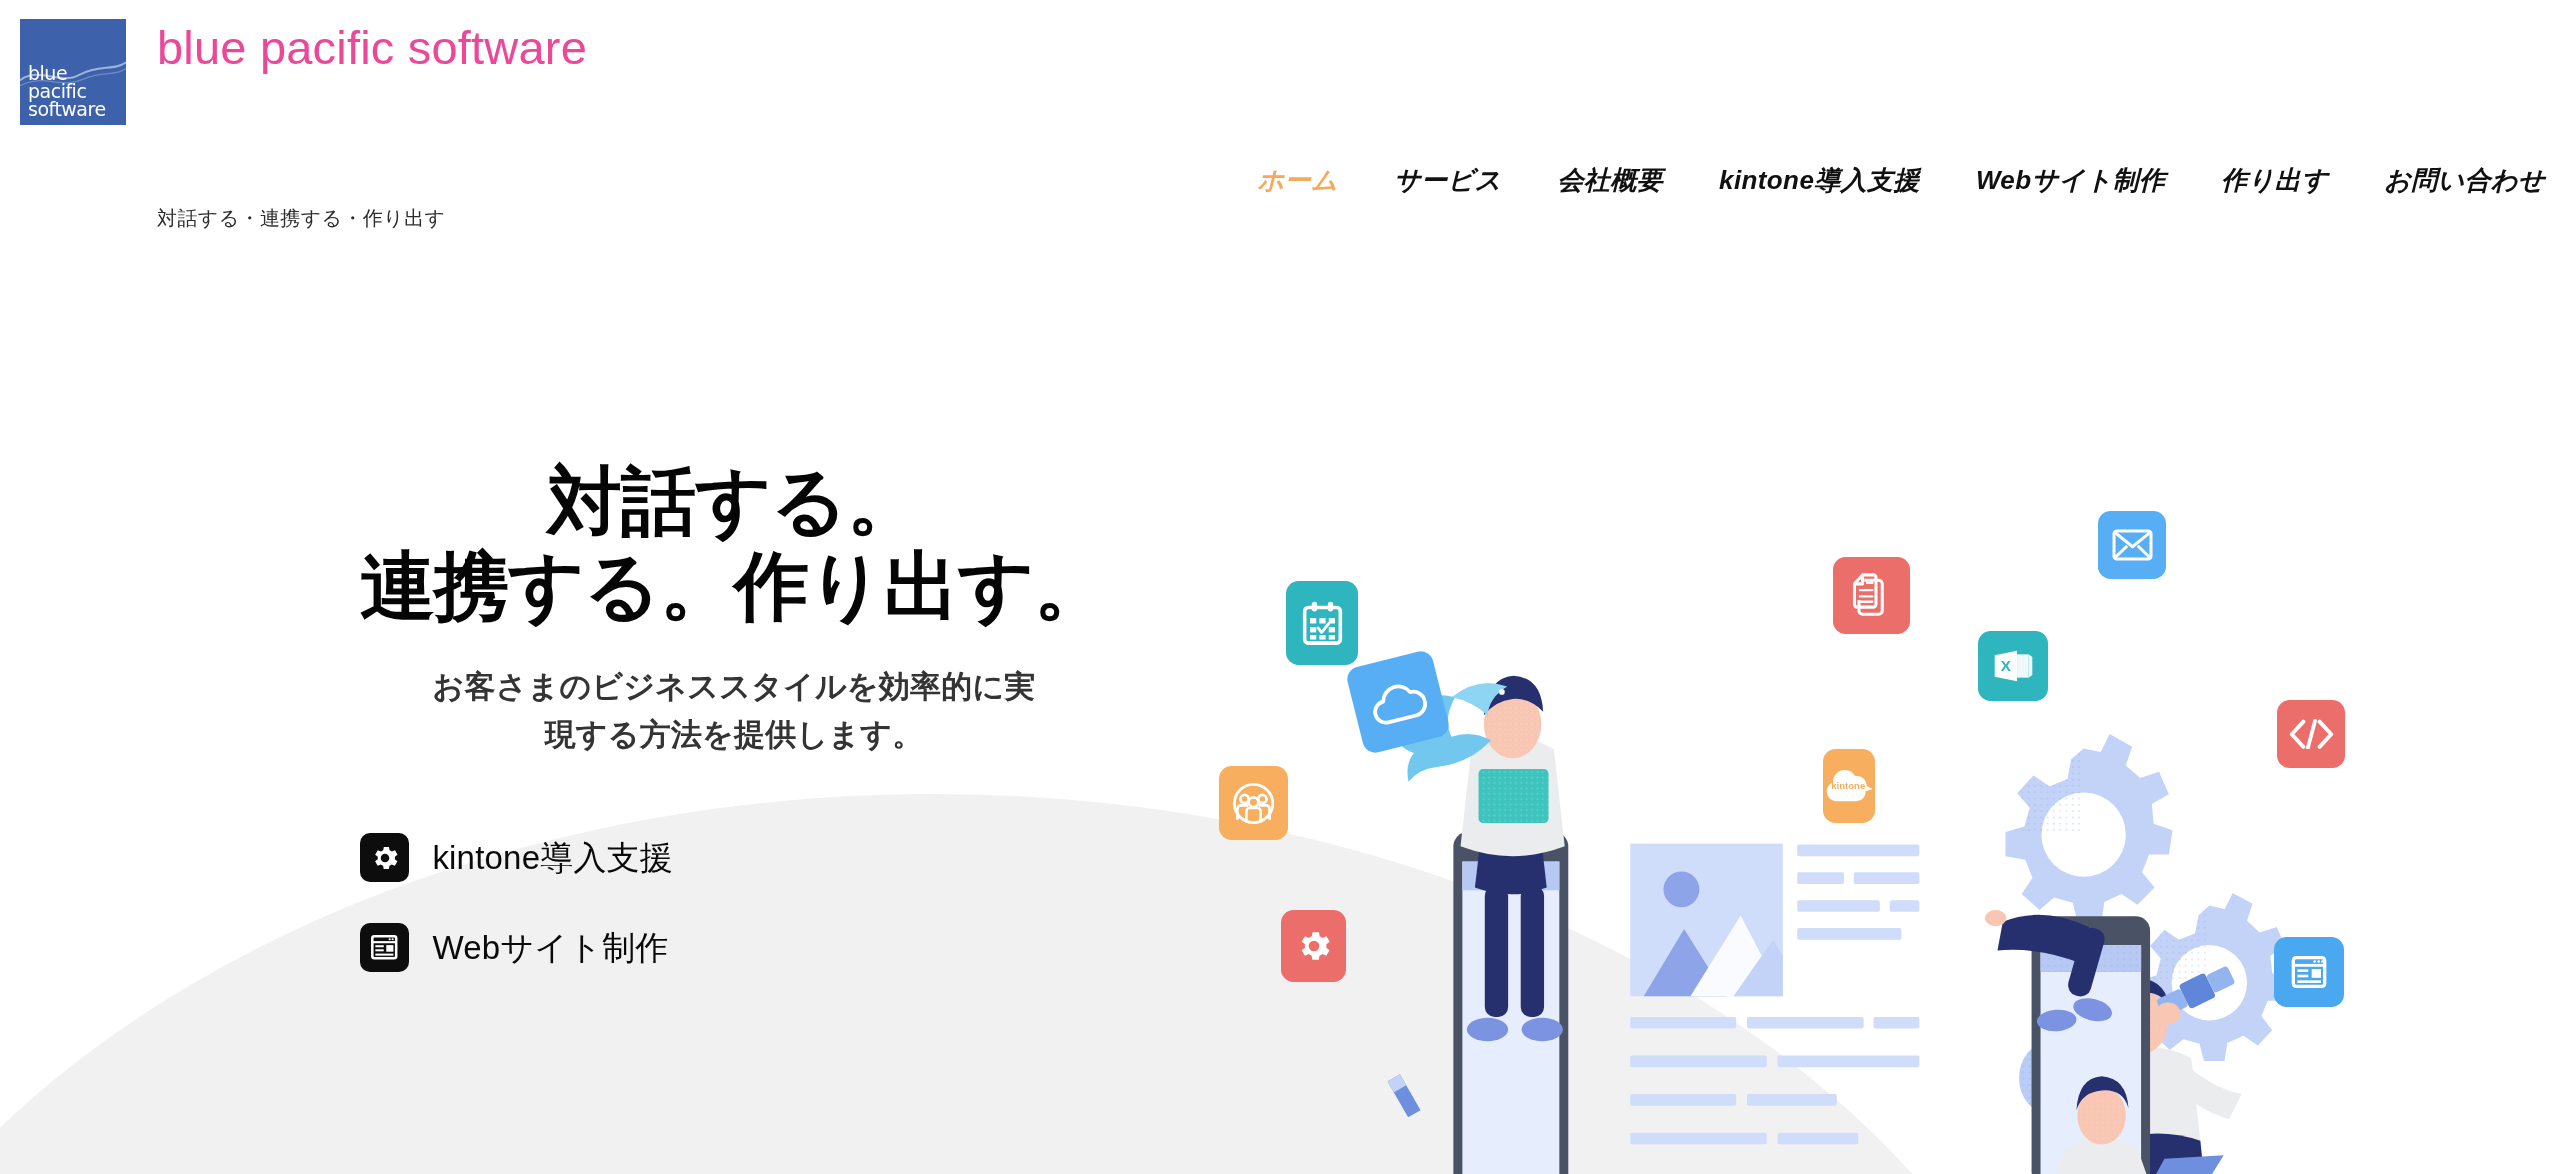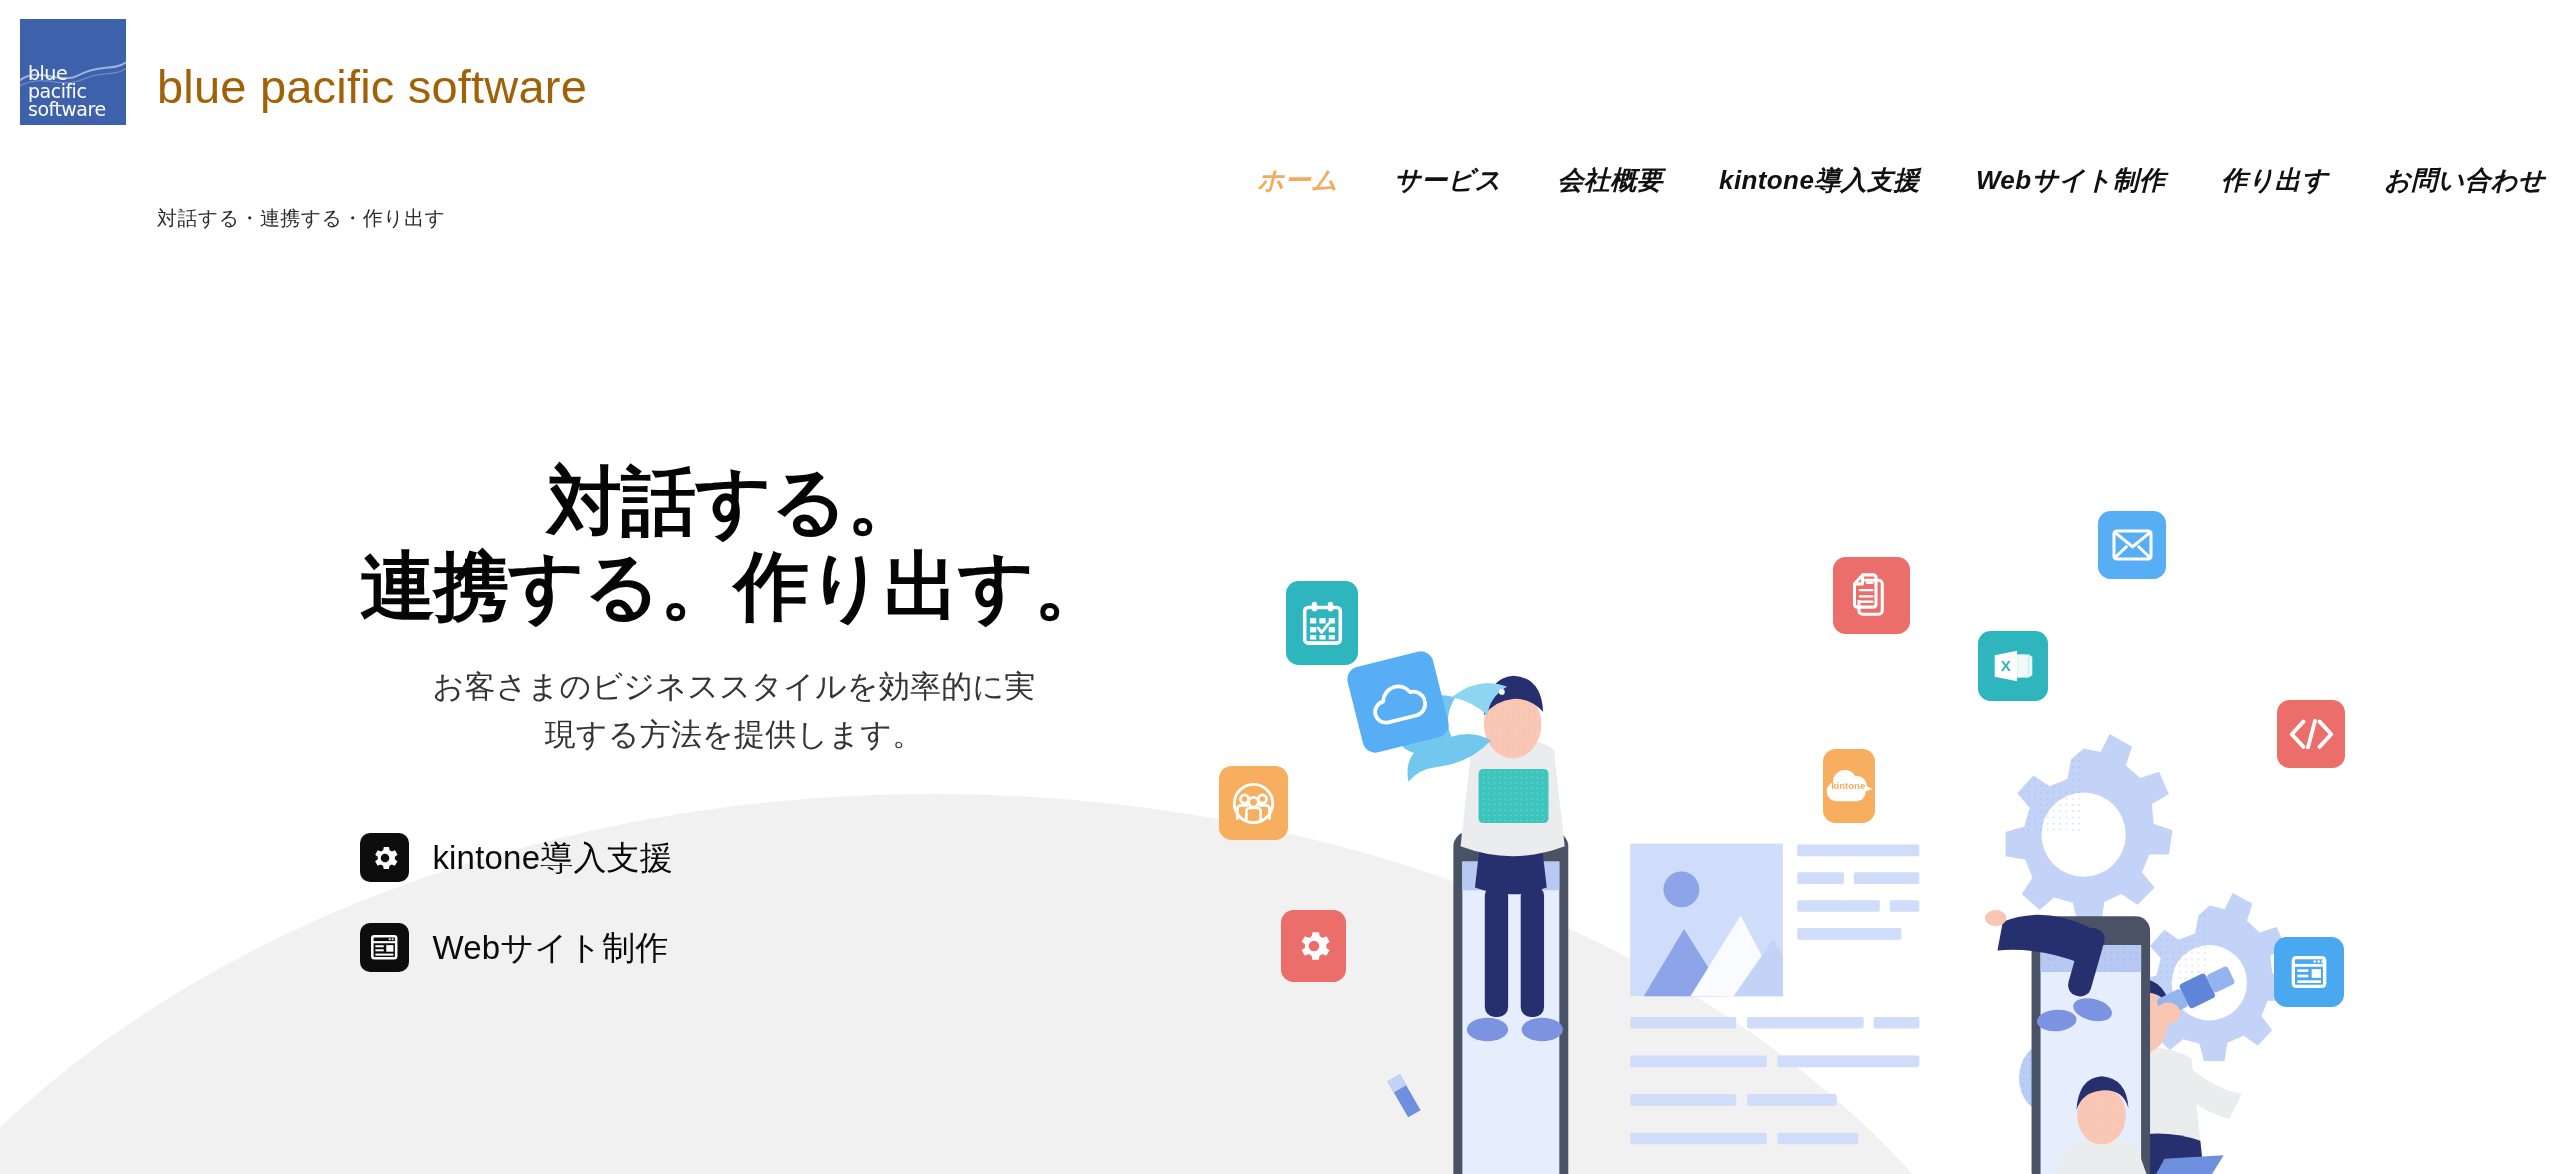--- a/index.html
+++ b/index.html
@@ -28,24 +28,23 @@
     color:#ffffff;
     font-size:19px; line-height:18px;
     font-family:"DejaVu Sans", sans-serif;
     letter-spacing:-0.5px;
     font-weight:400;
   }
   .logo-words span { display:block; }
 
   .site-title {
     position:absolute; left:157px; top:21.6px;
-    font-size:47px; line-height:52px; color:#a16207;
+    font-size:47px; line-height:52px; color:#ec4899;
     font-weight:400; letter-spacing:0.2px;
     white-space:nowrap;
-    margin-top:39px;
   }
   .site-tagline {
     position:absolute; left:157px; top:205px;
     font-size:20px; line-height:27px; color:#2d2d2d;
     font-weight:300; letter-spacing:0.4px;
     white-space:nowrap;
   }
 
   .main-nav {
     position:absolute; right:31px; top:165px;
@@ -78,21 +77,21 @@
   .hero-copy { position:absolute; left:360px; top:181px; z-index:8;text-align:center; }
   .hero-h1 {
     font-size:75px; line-height:85px;
     font-weight:700; color:#050505;
     letter-spacing:-0.9px;
   }
   .hero-h1 .l2 { white-space:nowrap; }
   .hero-sub {
     margin-top:34px;
     font-size:31px; line-height:48px;
-    font-weight:400; color:#343434;
+    font-weight:700; color:#343434;
     letter-spacing:0.2px;
   }
 
   .hero-links { margin-top:74px; }
   .hero-link {
     display:flex; align-items:center; gap:23.4px;
     margin-bottom:41px; text-decoration:none; cursor:pointer;
   }
   .hero-link-icon {
     width:49px; height:49px; flex:0 0 49px;

